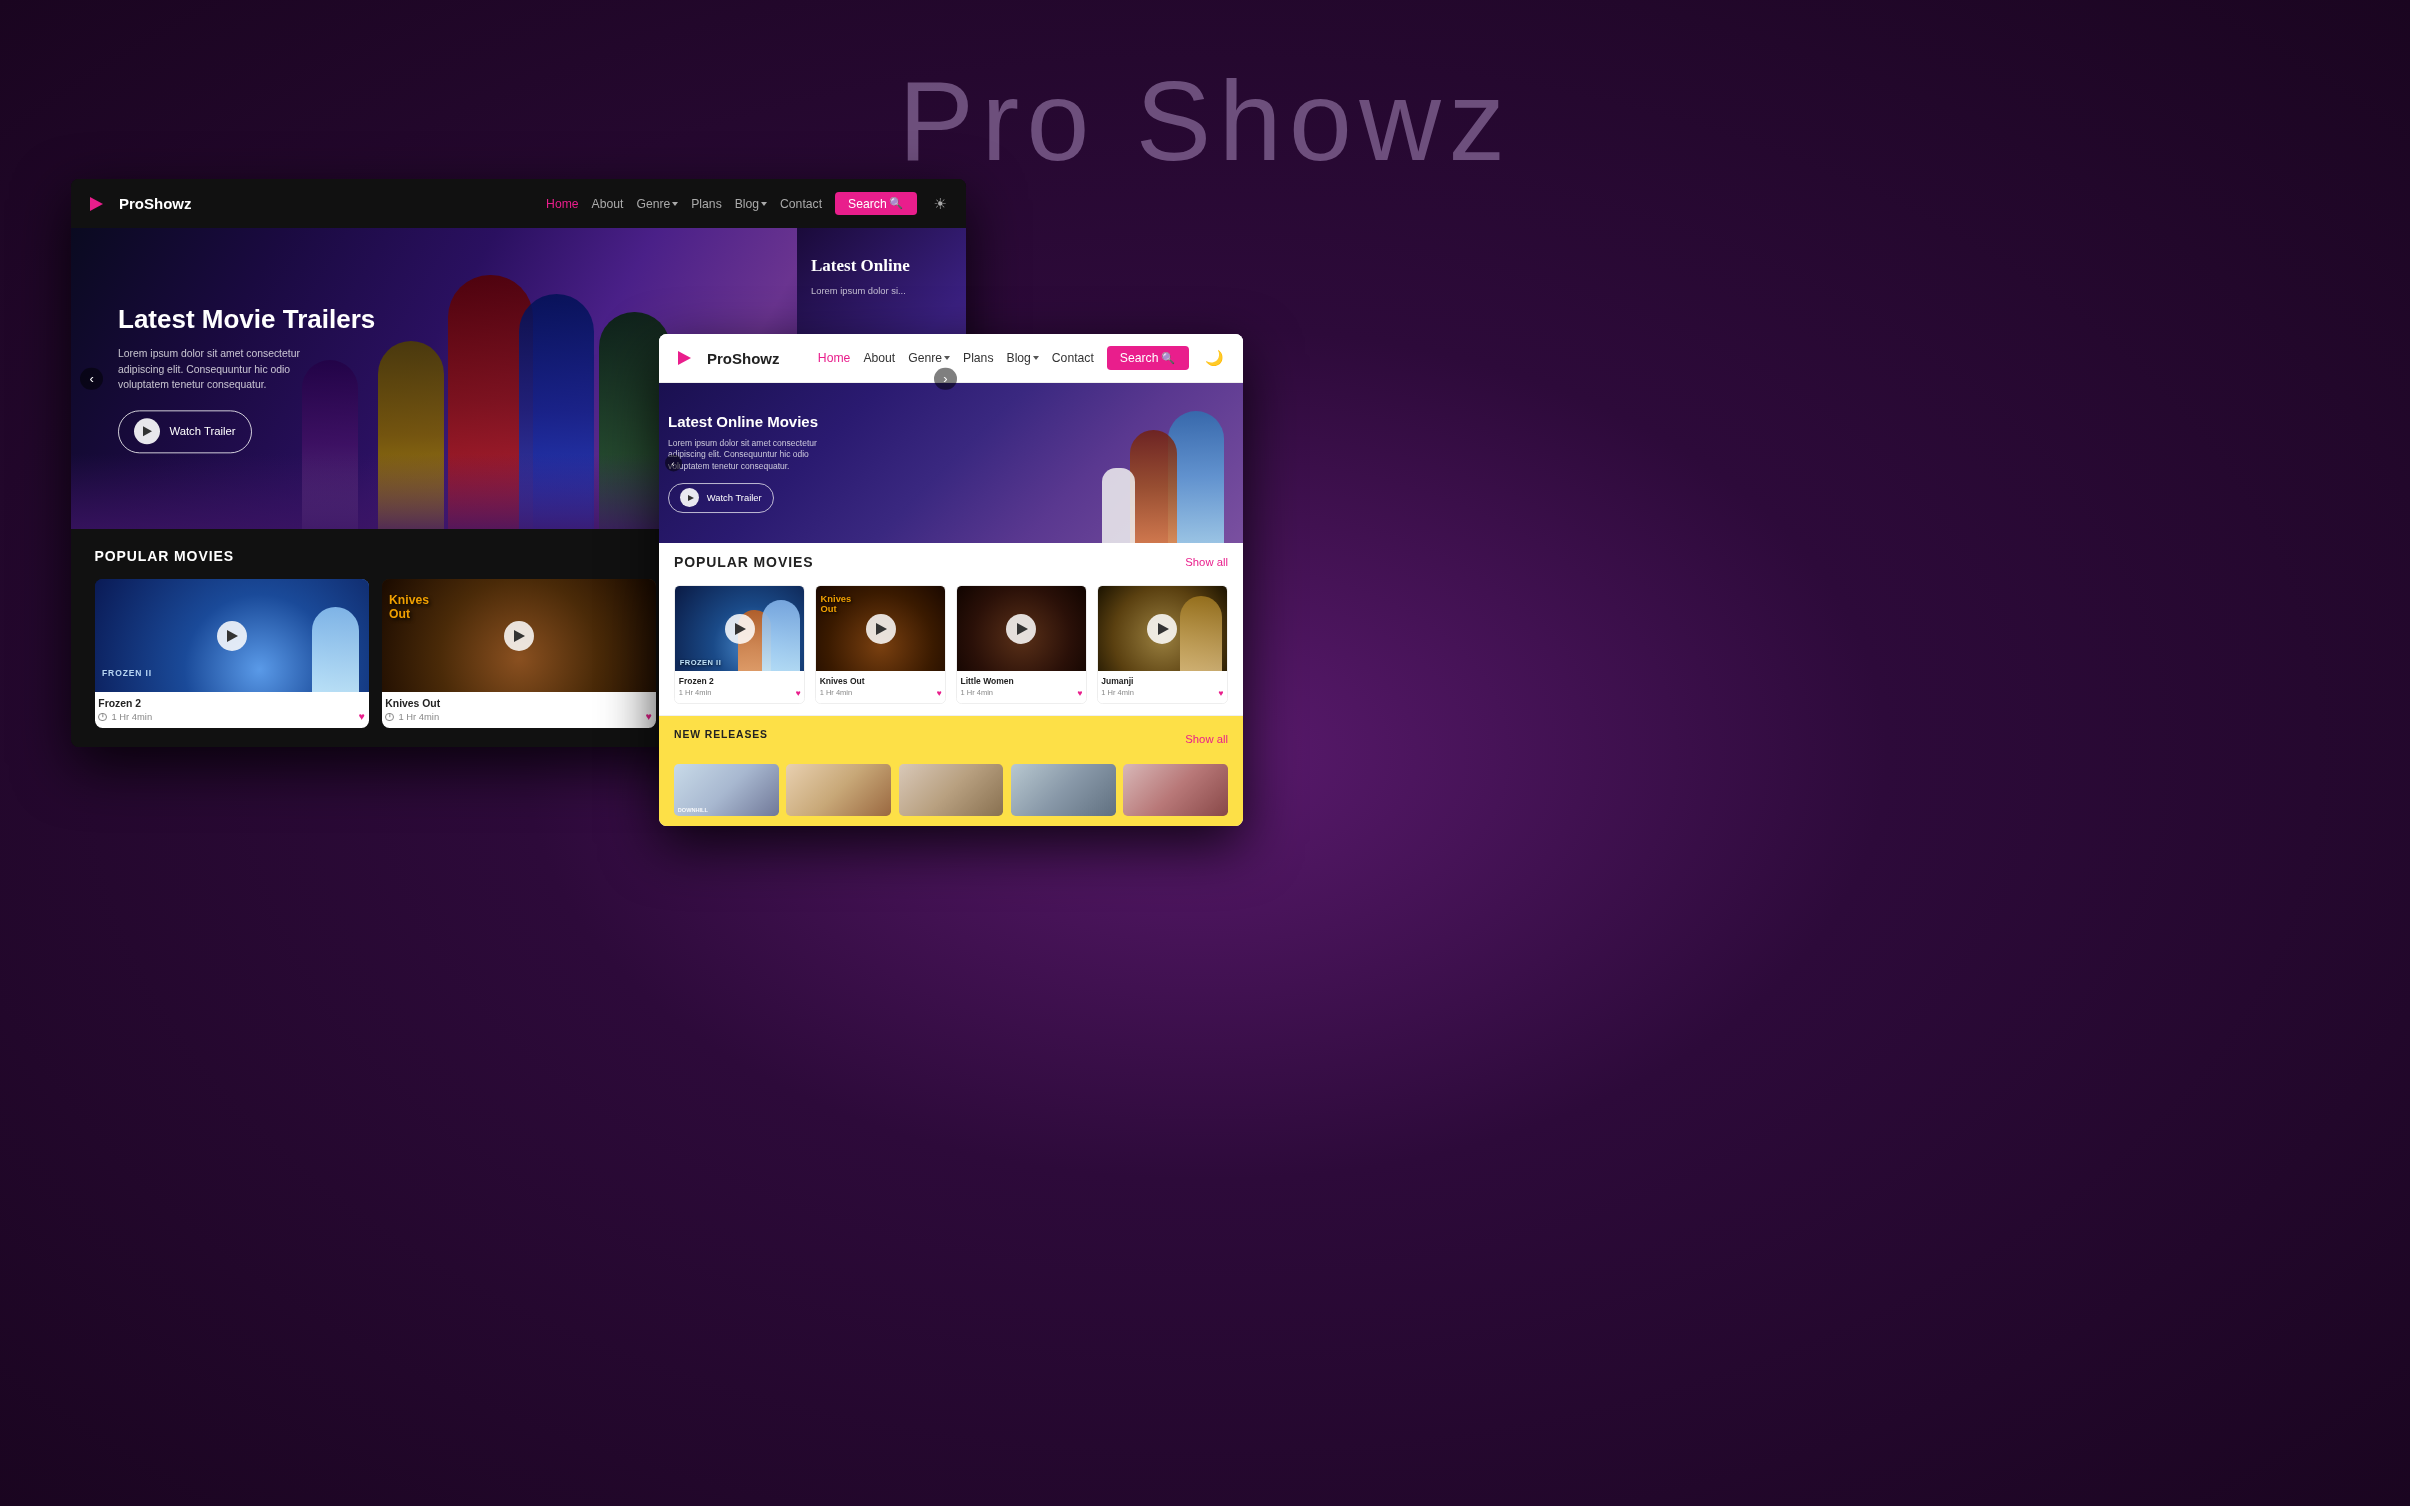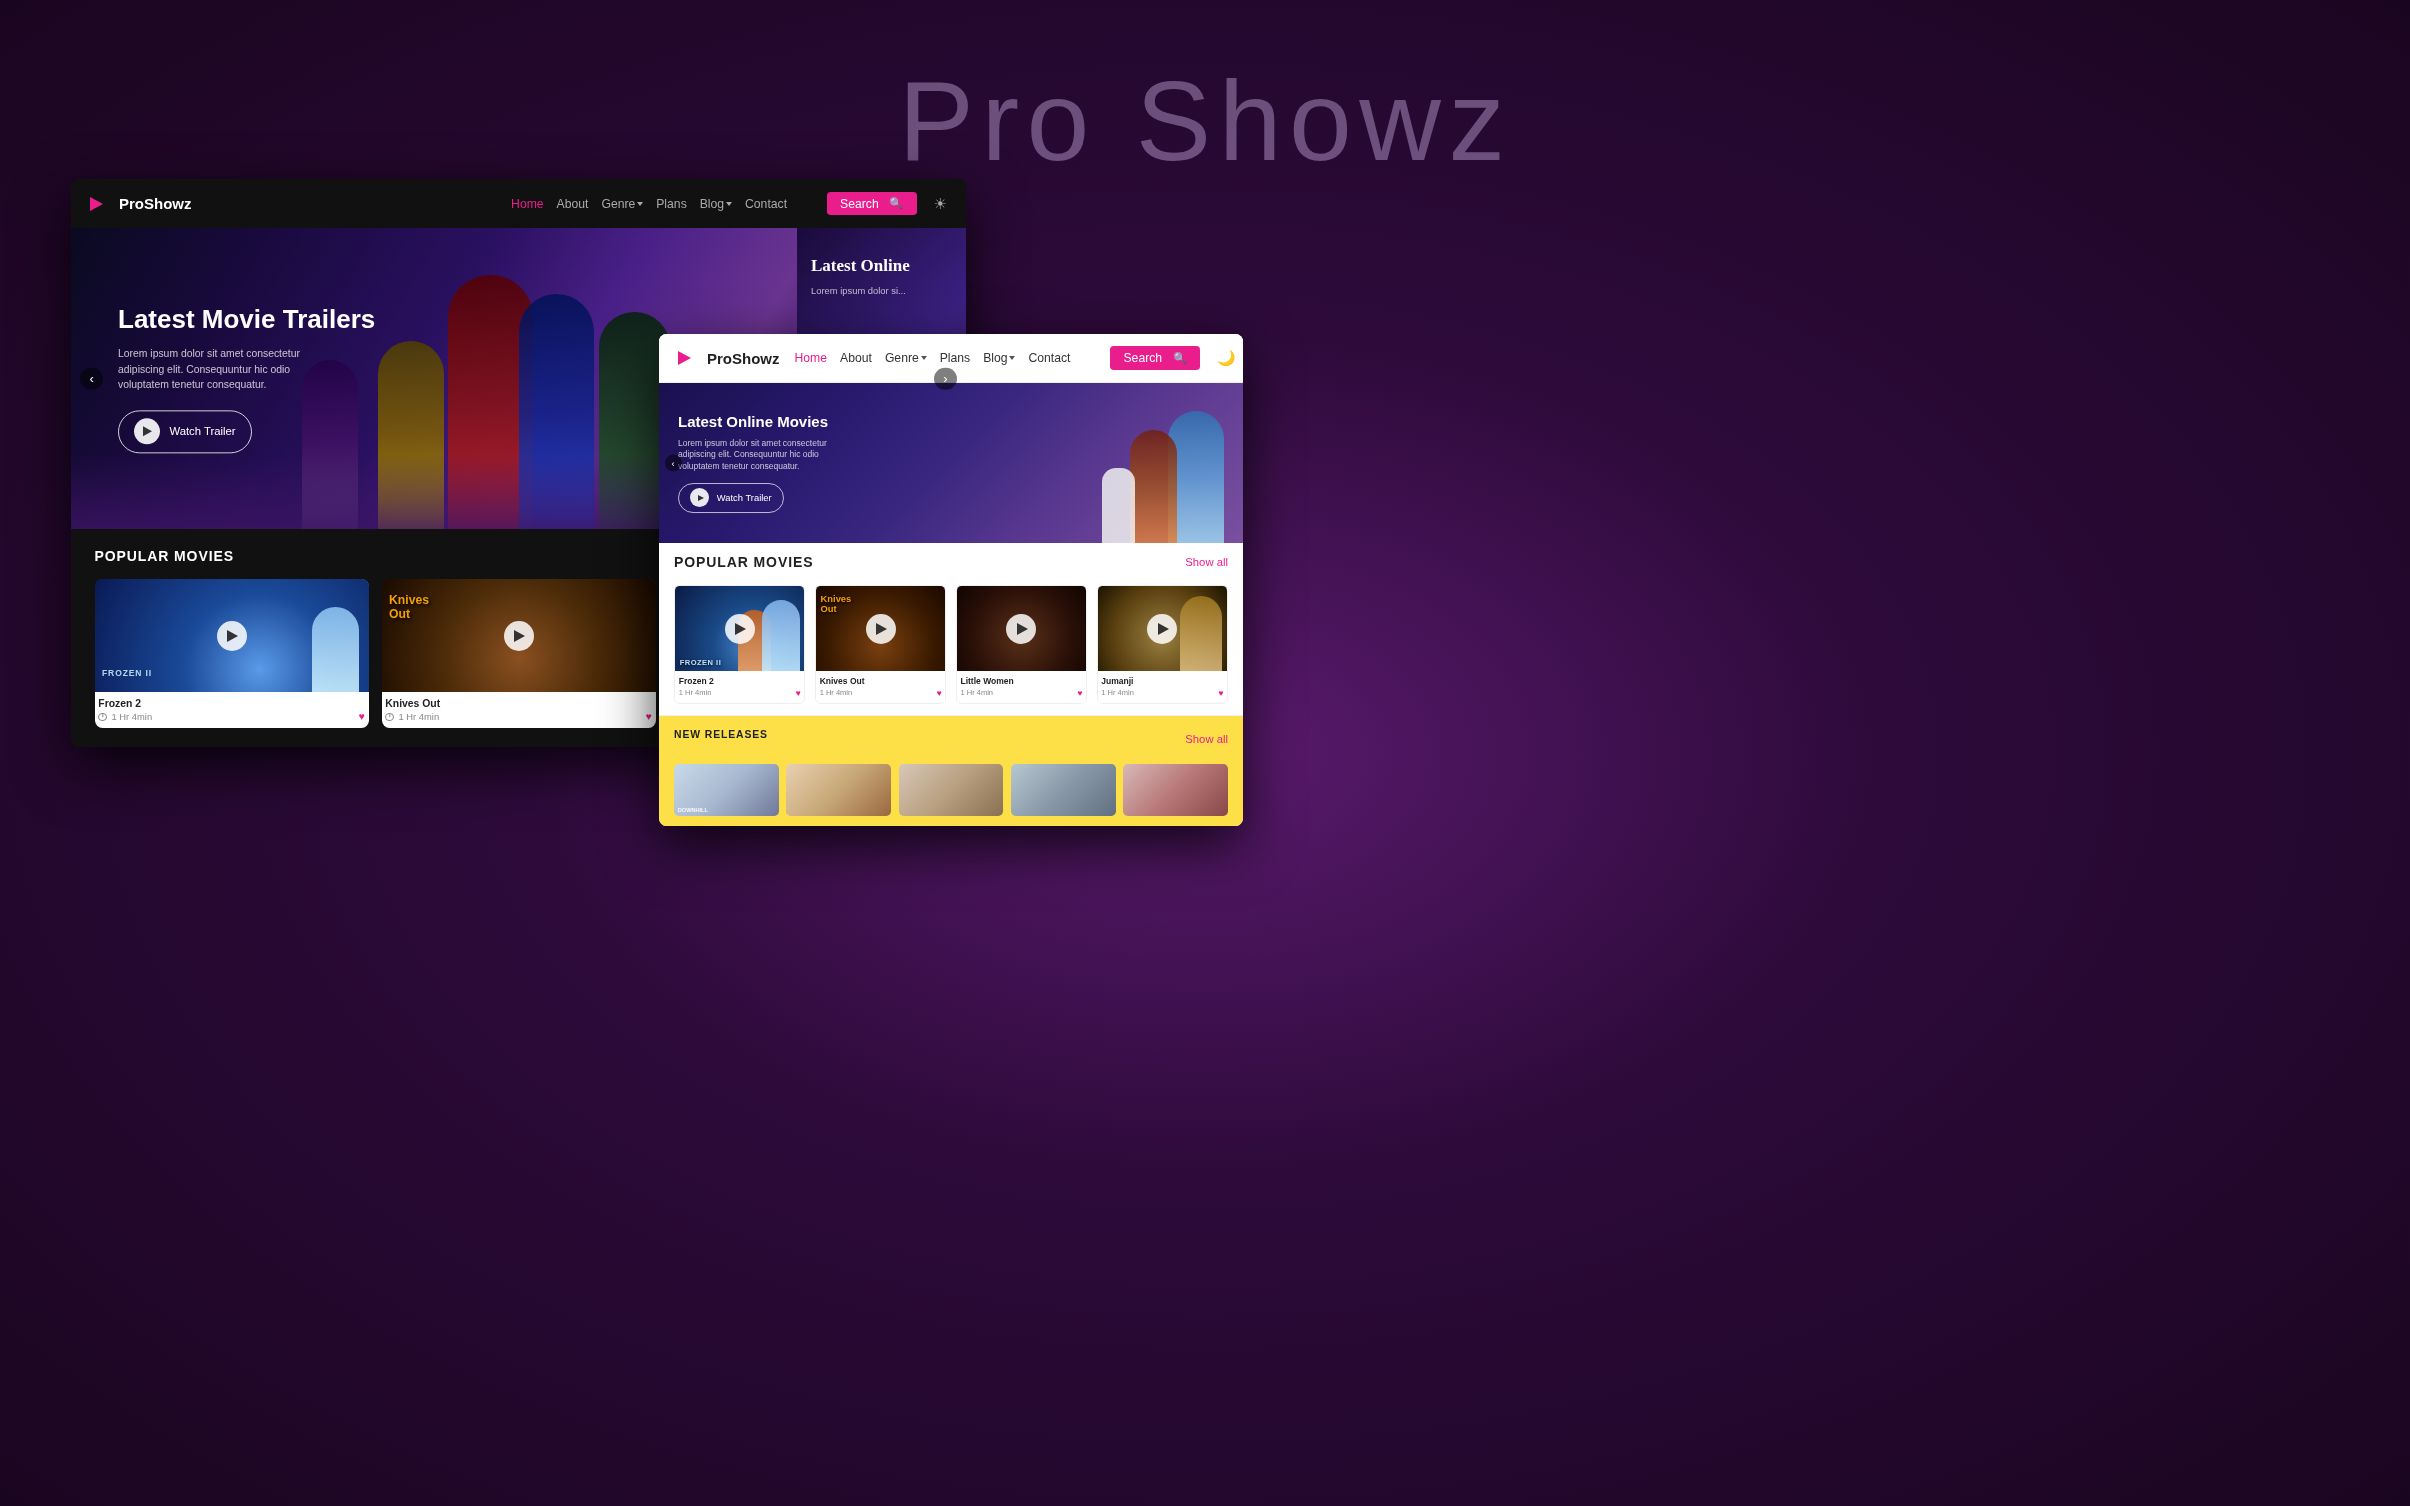--- a/index.html
+++ b/index.html
@@ -98,22 +98,21 @@
     .search-btn {
       background: #e91e8c;
       color: #fff;
       border: none;
       padding: 4.7px 13px;
       border-radius: 3.8px;
       font-size: 12.2px;
       cursor: pointer;
       display: flex;
       align-items: center;
-      gap: 11px;
-      margin-left: 27px;
+      gap: 3px;
     }
     .search-icon-small {
       font-size: 11.3px;
     }
     .theme-icon {
       font-size: 15px;
       cursor: pointer;
       color: #aaa;
       margin-left: 3.8px;
     }
@@ -422,21 +421,21 @@
       right: 108px;
       bottom: 0;
       width: 33px;
       height: 75px;
       background: #f0f0f0;
       border-radius: 14px 14px 0 0;
       opacity: 0.85;
     }
     .hero-sm-content {
       position: absolute;
-      left: 19px;
+      left: 9px;
       top: 50%;
       transform: translateY(-50%);
       z-index: 2;
     }
     .hero-sm-title {
       font-size: 15px;
       font-weight: 800;
       color: #fff;
       margin-bottom: 7.5px;
     }

